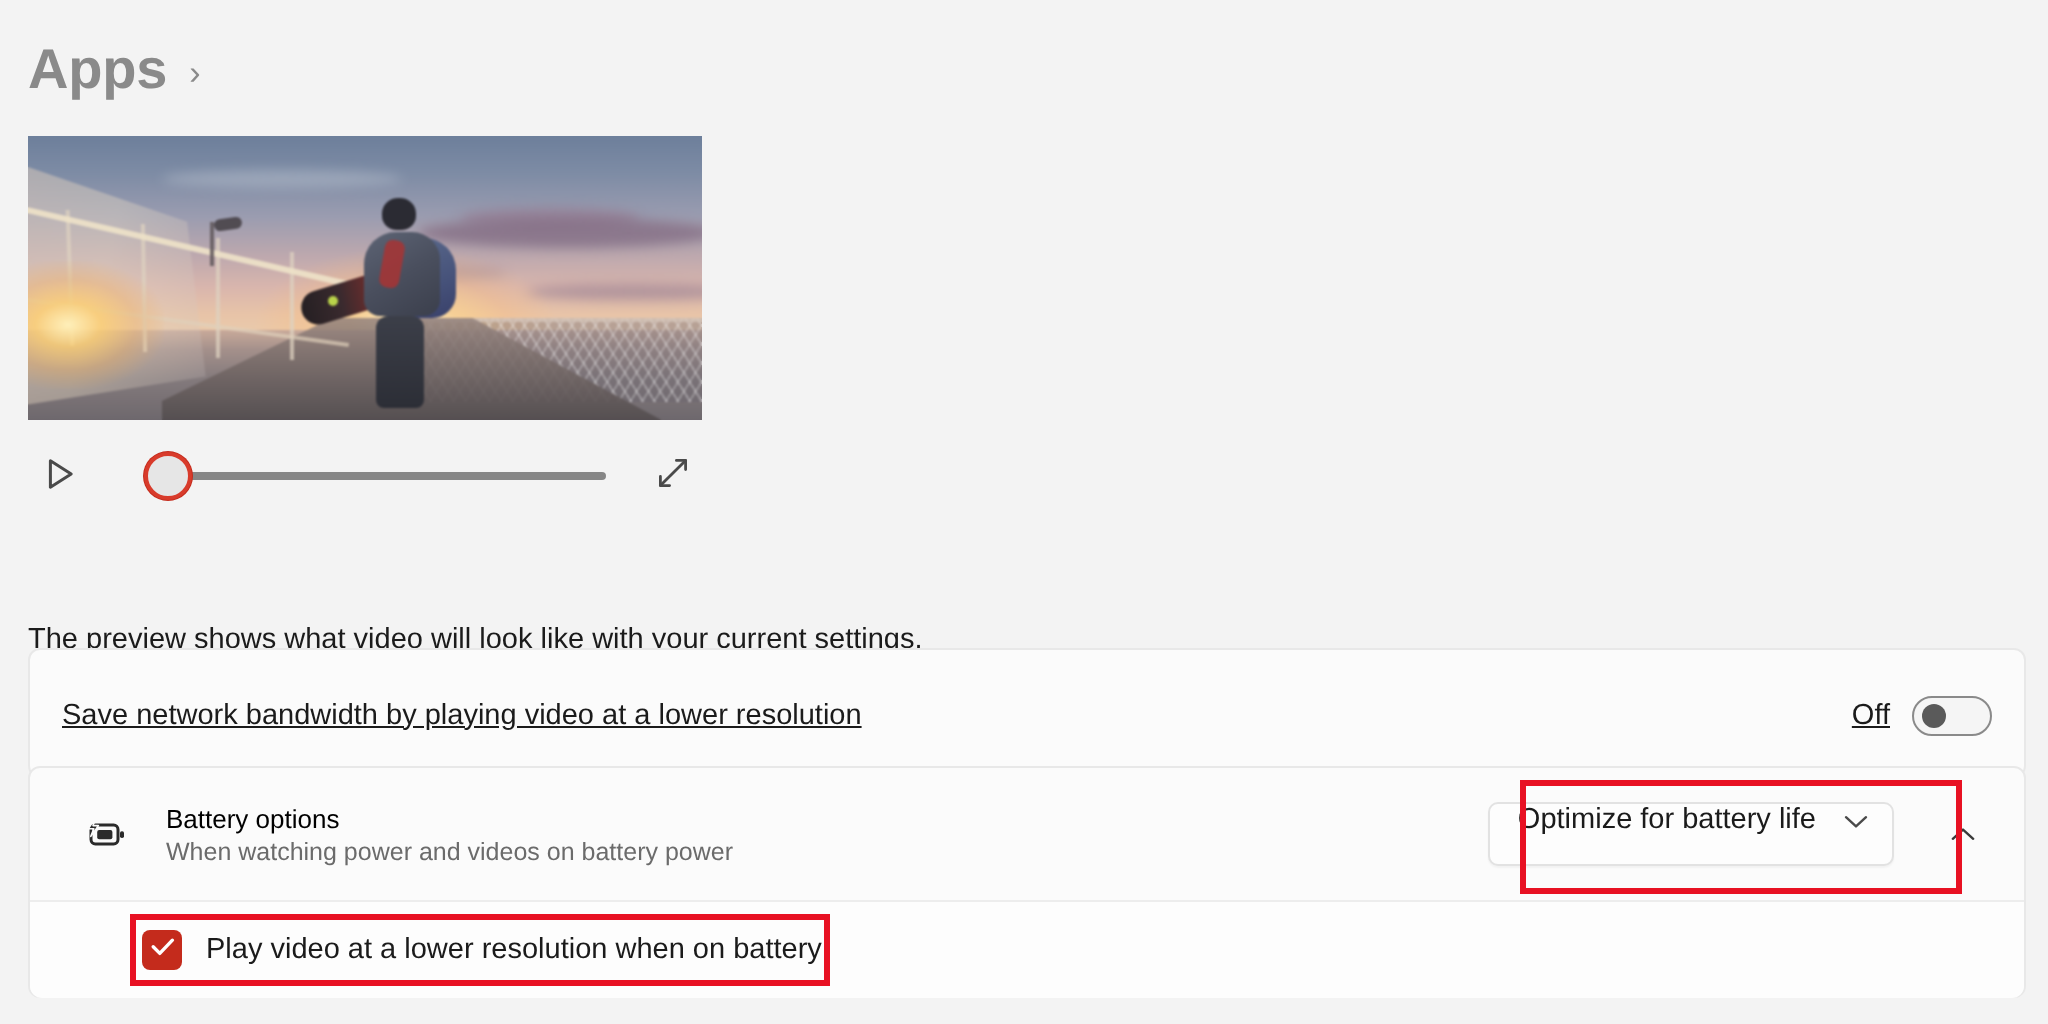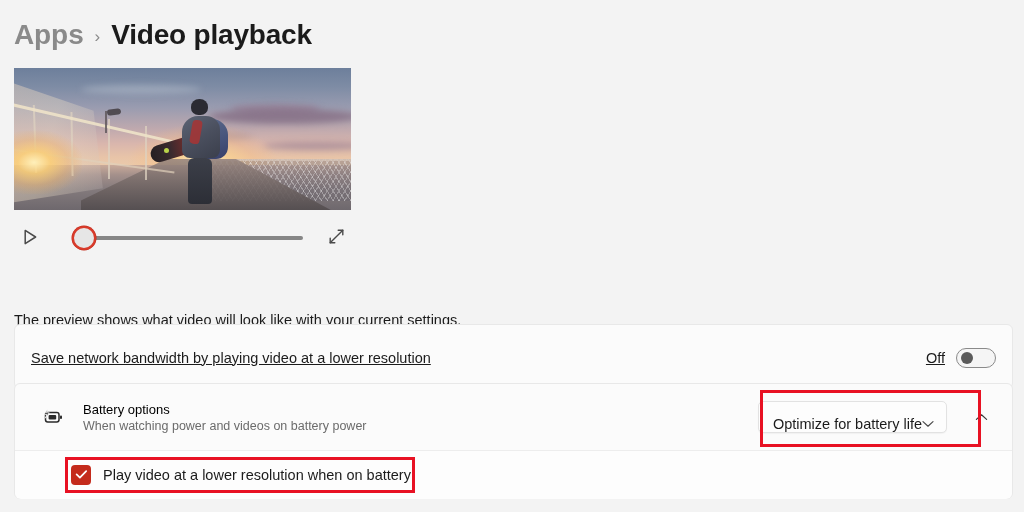--- a/index.html
+++ b/index.html
@@ -375,22 +375,22 @@
     margin-right: 20px;
     flex: 0 0 auto;
   }
   .battery-texts { display: flex; flex-direction: column; gap: 2px; }
   .battery-title { font-size: 13px; color: #000000; }
   .battery-sub { font-size: 12.5px; color: #6b6b6b; }
 
   .dropdown {
     position: relative;
     display: flex;
-    align-items: flex-end;
-    gap: 0;
+    align-items: flex-start;
+    gap: 14px;
     height: 32px;
     padding: 0 12px 0 14px;
     border: 1px solid #e2e2e2;
     border-radius: 5px;
     background: #fdfdfd;
     box-shadow: 0 1px 1px rgba(0,0,0,0.04);
     cursor: pointer;
   }
   .dropdown-value { font-size: 14.5px; color: #1b1b1b; white-space: nowrap; }
 
@@ -439,21 +439,20 @@
   .annot-checkbox { left: 65px;  top: 457px; width: 350px; height: 36px; }
 </style>
 </head>
 <body>
 
 <div class="page">
 
   <div class="breadcrumb">
     <span class="crumb-parent">Apps</span>
     <span class="crumb-sep">›</span>
-    <span class="crumb-current">Video playback</span>
   </div>
 
   <div class="preview-wrap">
     <div class="video-thumb">
       <div class="sky"></div>
       <div class="cloud c4"></div>
       <div class="cloud c2"></div>
       <div class="cloud c1"></div>
       <div class="cloud c5"></div>
       <div class="cloud c3"></div>

